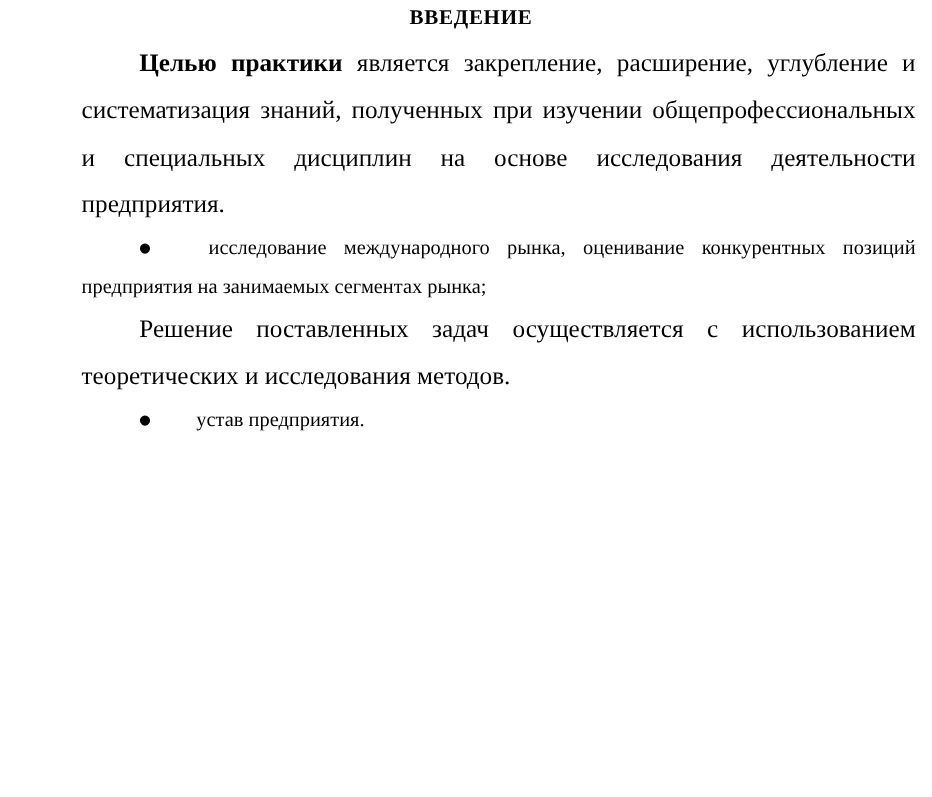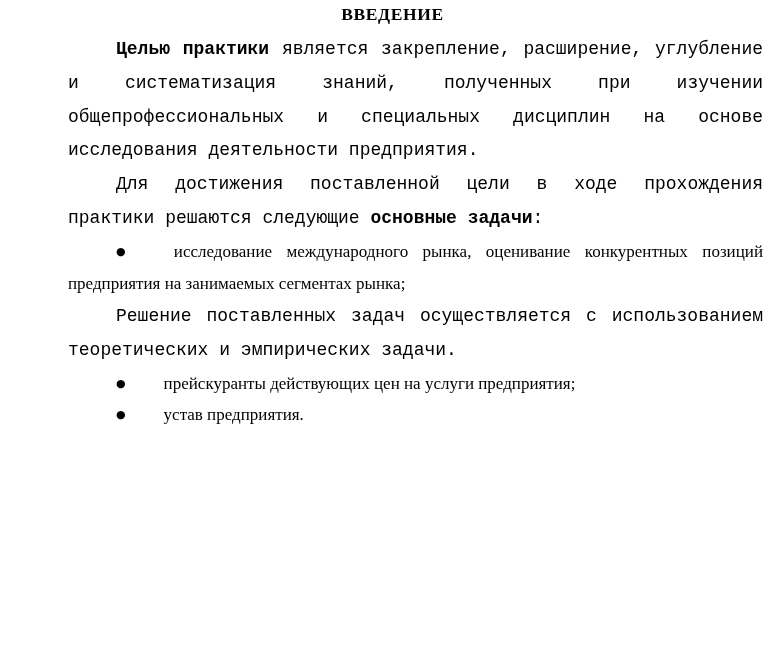--- a/index.html
+++ b/index.html
@@ -24,29 +24,28 @@
   .doc-title {
     font-size: 17.5px;
     font-weight: bold;
     text-align: center;
     letter-spacing: 0.6px;
     margin: 4px 0 0 0;
     padding-right: 52px;
     line-height: 1.2;
   }
   .para {
-    font-size: 18px;
+    font-size: 21px;
     line-height: 1.88;
     text-align: justify;
     text-align-last: left;
     text-indent: 48px;
     margin: 0;
     padding-right: 6px;
     hyphens: none;
-    font-family: Liberation Mono, monospace;
   }
   .para.first {
     margin-top: 8px;
   }
   .para b {
     font-weight: bold;
   }
   .bullet-para {
     font-size: 17px;
     line-height: 1.88;
@@ -68,19 +67,17 @@
     width: 38px;
   }
 </style>
 </head>
 <body>
 
 <div class="page">
   <h1 class="doc-title">ВВЕДЕНИЕ</h1>
   <div id="body-container">
       <p class="para first"><b>Целью практики</b><span> является закрепление, расширение, углубление и систематизация знаний, полученных при изучении общепрофессиональных и специальных дисциплин на основе исследования деятельности предприятия.</span></p>
-      <p class="para"><span>Для достижения поставленной цели в ходе прохождения практики решаются следующие </span><b>основные задачи</b><span>:</span></p>
       <p class="bullet-para"><span class="bullet-glyph">●</span><span class="bullet-gap"></span><span>исследование международного рынка, оценивание конкурентных позиций предприятия на занимаемых сегментах рынка;</span></p>
-      <p class="para"><span>Решение поставленных задач осуществляется с использованием теоретических и эмпирических задачи.</span></p>
-      <p class="bullet-para"><span class="bullet-glyph">●</span><span class="bullet-gap"></span><span>прейскуранты действующих цен на услуги предприятия;</span></p>
+      <p class="para"><span>Решение поставленных задач осуществляется с использованием теоретических и исследования методов.</span></p>
       <p class="bullet-para"><span class="bullet-glyph">●</span><span class="bullet-gap"></span><span>устав предприятия.</span></p>
     </div>
 </div>
 
 </body></html>

